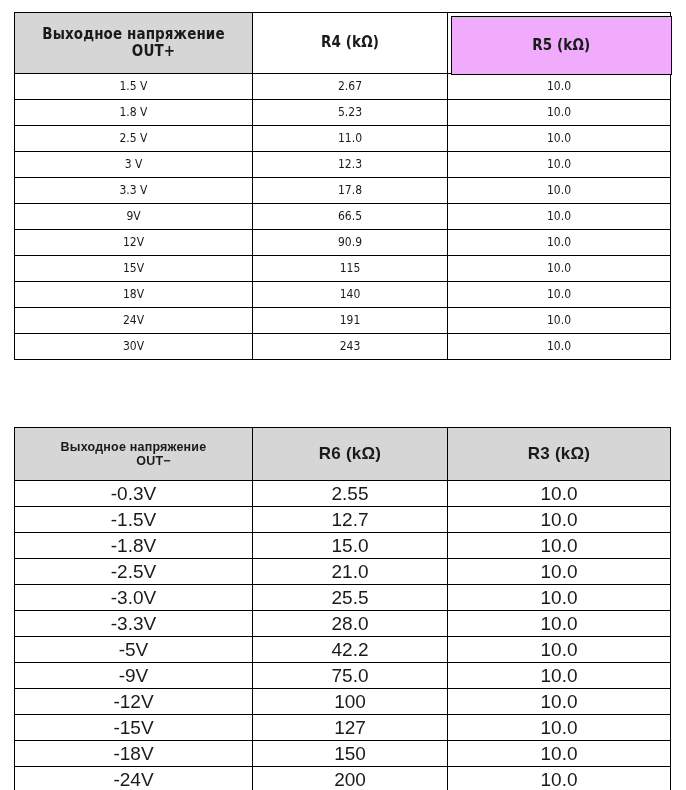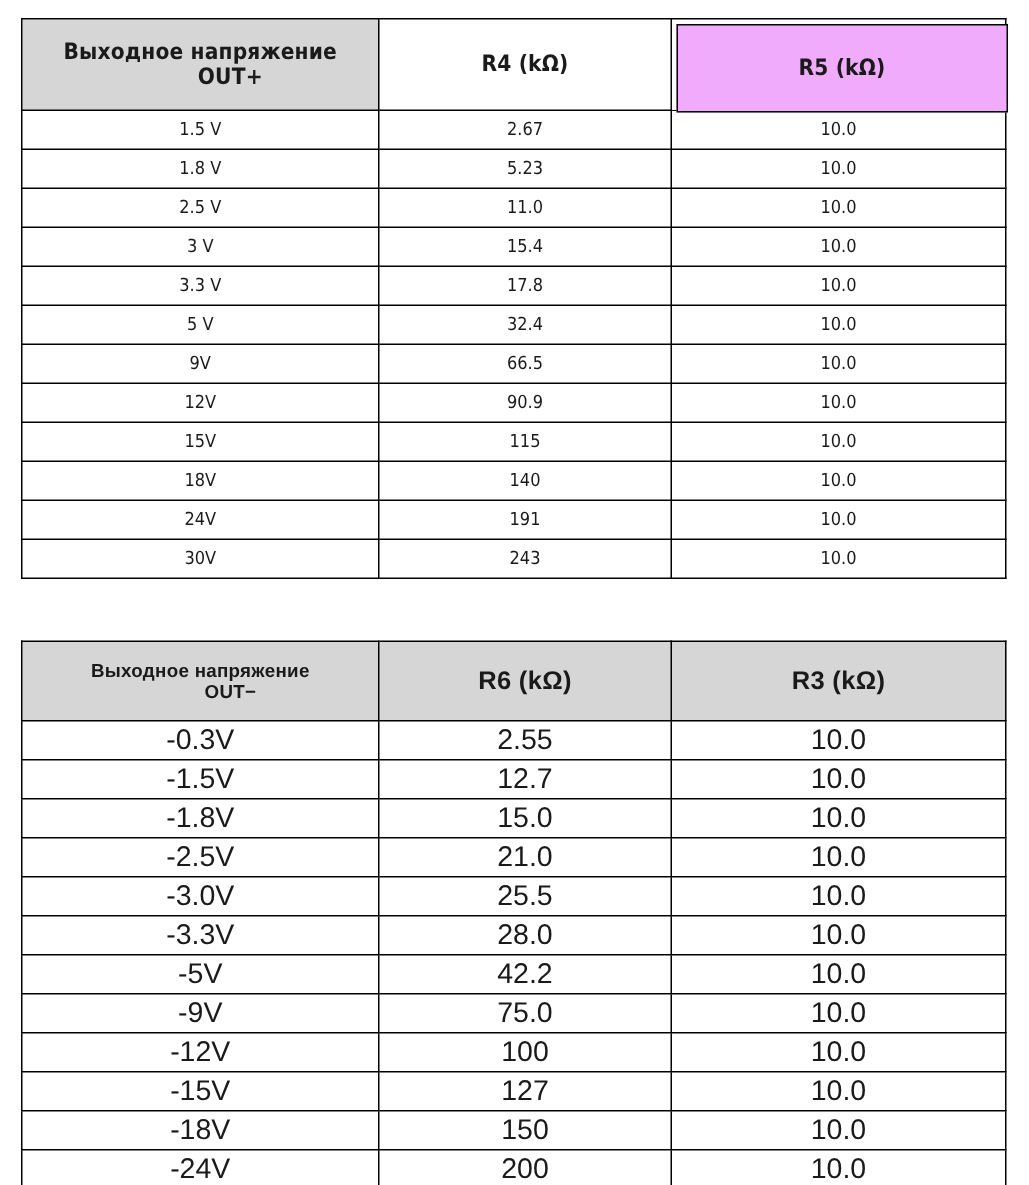--- a/index.html
+++ b/index.html
@@ -152,31 +152,26 @@
           <td>5.23</td>
           <td>10.0</td>
         </tr>
         <tr>
           <td>2.5 V</td>
           <td>11.0</td>
           <td>10.0</td>
         </tr>
         <tr>
           <td>3 V</td>
-          <td>15.4</td>
+          <td>12.3</td>
           <td>10.0</td>
         </tr>
         <tr>
           <td>3.3 V</td>
           <td>17.8</td>
-          <td>10.0</td>
-        </tr>
-        <tr>
-          <td>5 V</td>
-          <td>32.4</td>
           <td>10.0</td>
         </tr>
         <tr>
           <td>9V</td>
           <td>66.5</td>
           <td>10.0</td>
         </tr>
         <tr>
           <td>12V</td>
           <td>90.9</td>

